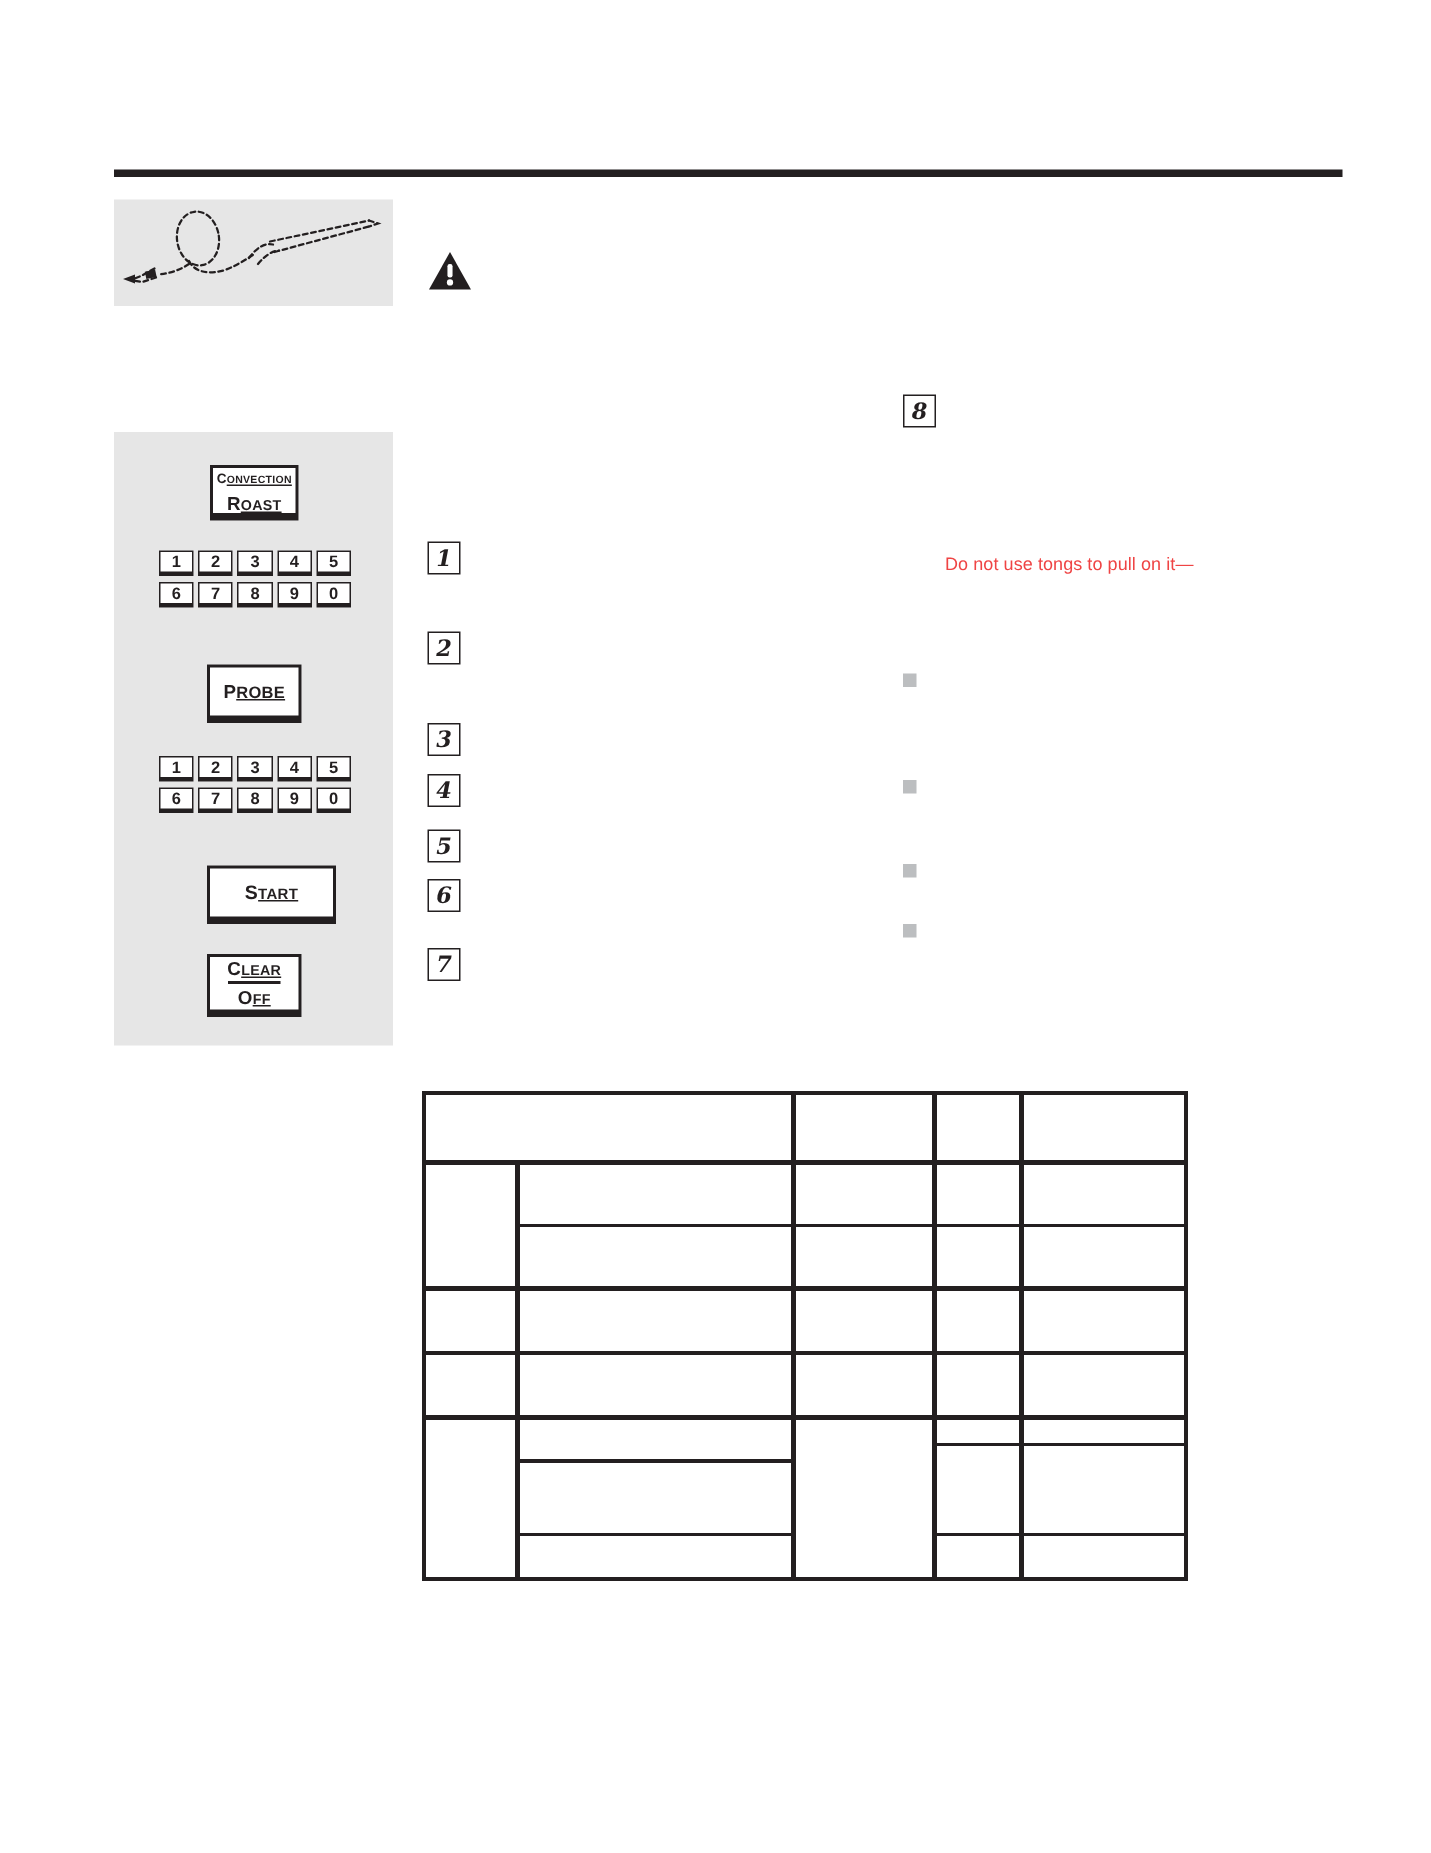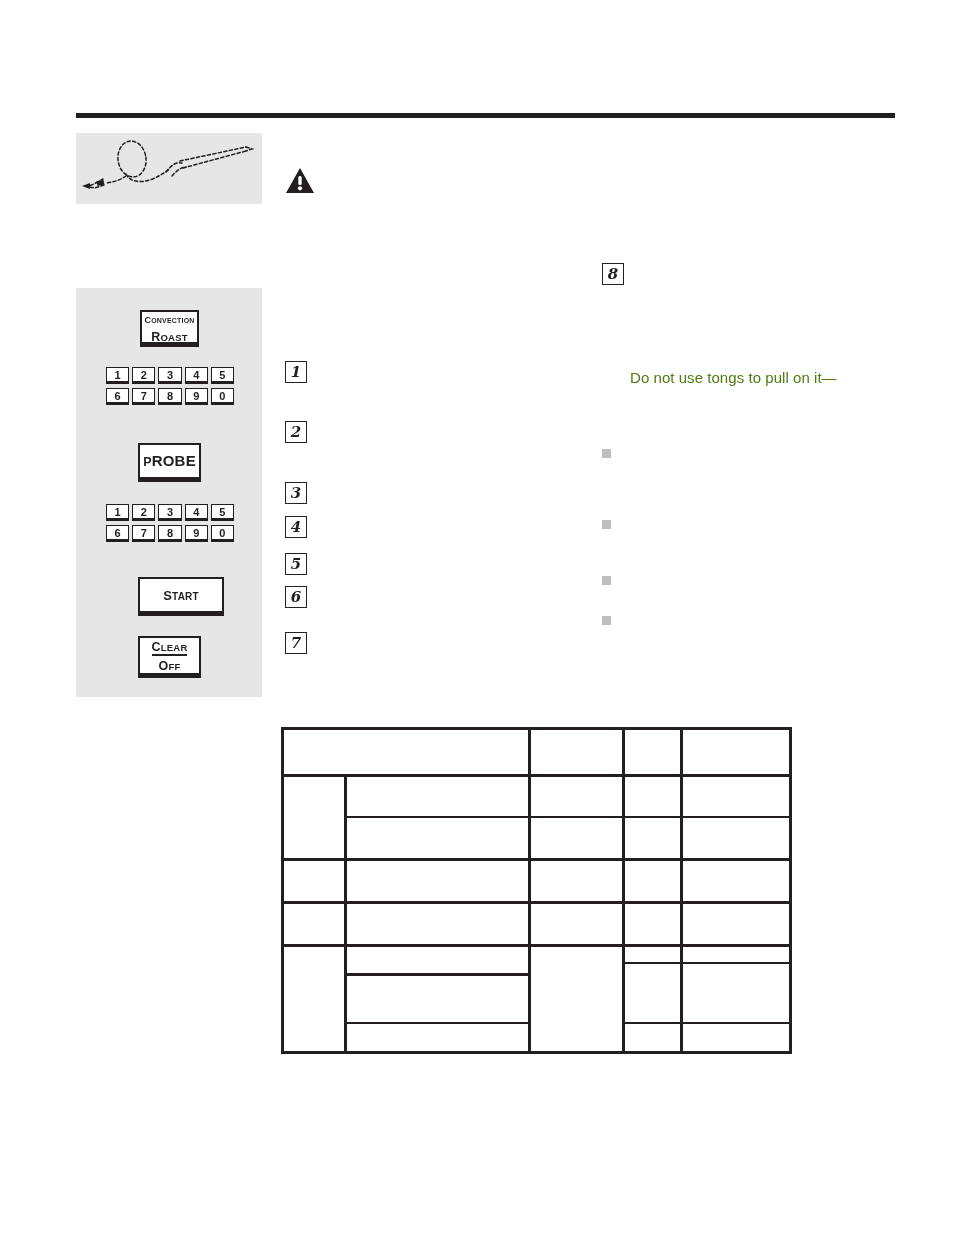--- a/index.html
+++ b/index.html
@@ -69,36 +69,36 @@
     justify-content: center;
     flex-direction: column;
     line-height: 1.02;
     color: #231f20;
   }
   .okey .line1, .okey .line2 { display:block; white-space: nowrap; }
 
   
   .sc { font-weight: 700; letter-spacing: .2px; }
   .sc .cap { font-size: 12px; }
-  .sc .rest { font-size: 9.5px; }
+  .sc .rest { font-size: 9.5px; text-decoration: underline; }
 
   .key-convection {
     left: 64px; top: 22px; width: 59px; height: 37px;
   }
   .key-convection .line1 { margin-bottom: 1px; }
   .key-convection .line1 .cap { font-size: 9px; }
   .key-convection .line1 .rest { font-size: 7px; }
   .key-convection .line2 .cap { font-size: 12.5px; }
   .key-convection .line2 .rest { font-size: 9.5px; }
 
   .key-probe {
     left: 62px; top: 155px; width: 63px; height: 39px;
   }
   .key-probe .cap { font-size: 12.5px; }
-  .key-probe .rest { font-size: 15px; }
+  .key-probe .rest { font-size: 11px; }
 
   .key-start {
     left: 62px; top: 289px; width: 86px; height: 39px;
   }
   .key-start .cap { font-size: 13px; }
   .key-start .rest { font-size: 10px; }
 
   .key-clear {
     left: 62px; top: 348px; width: 63px; height: 42px;
   }
@@ -152,22 +152,22 @@
     font-style: italic;
     font-weight: 700;
     font-size: 15px;
     color: #231f20;
     line-height: 1;
   }
 
   
   .body-text {
     position: absolute;
-    font-size: 15px;
-    color: #4d7c0f;
+    font-size: 12px;
+    color: #ef4444;
     letter-spacing: .05px;
     white-space: nowrap;
   }
 
   
   .sq-bullet {
     position: absolute;
     width: 9px;
     height: 9px;
     background: #bcbec0;

